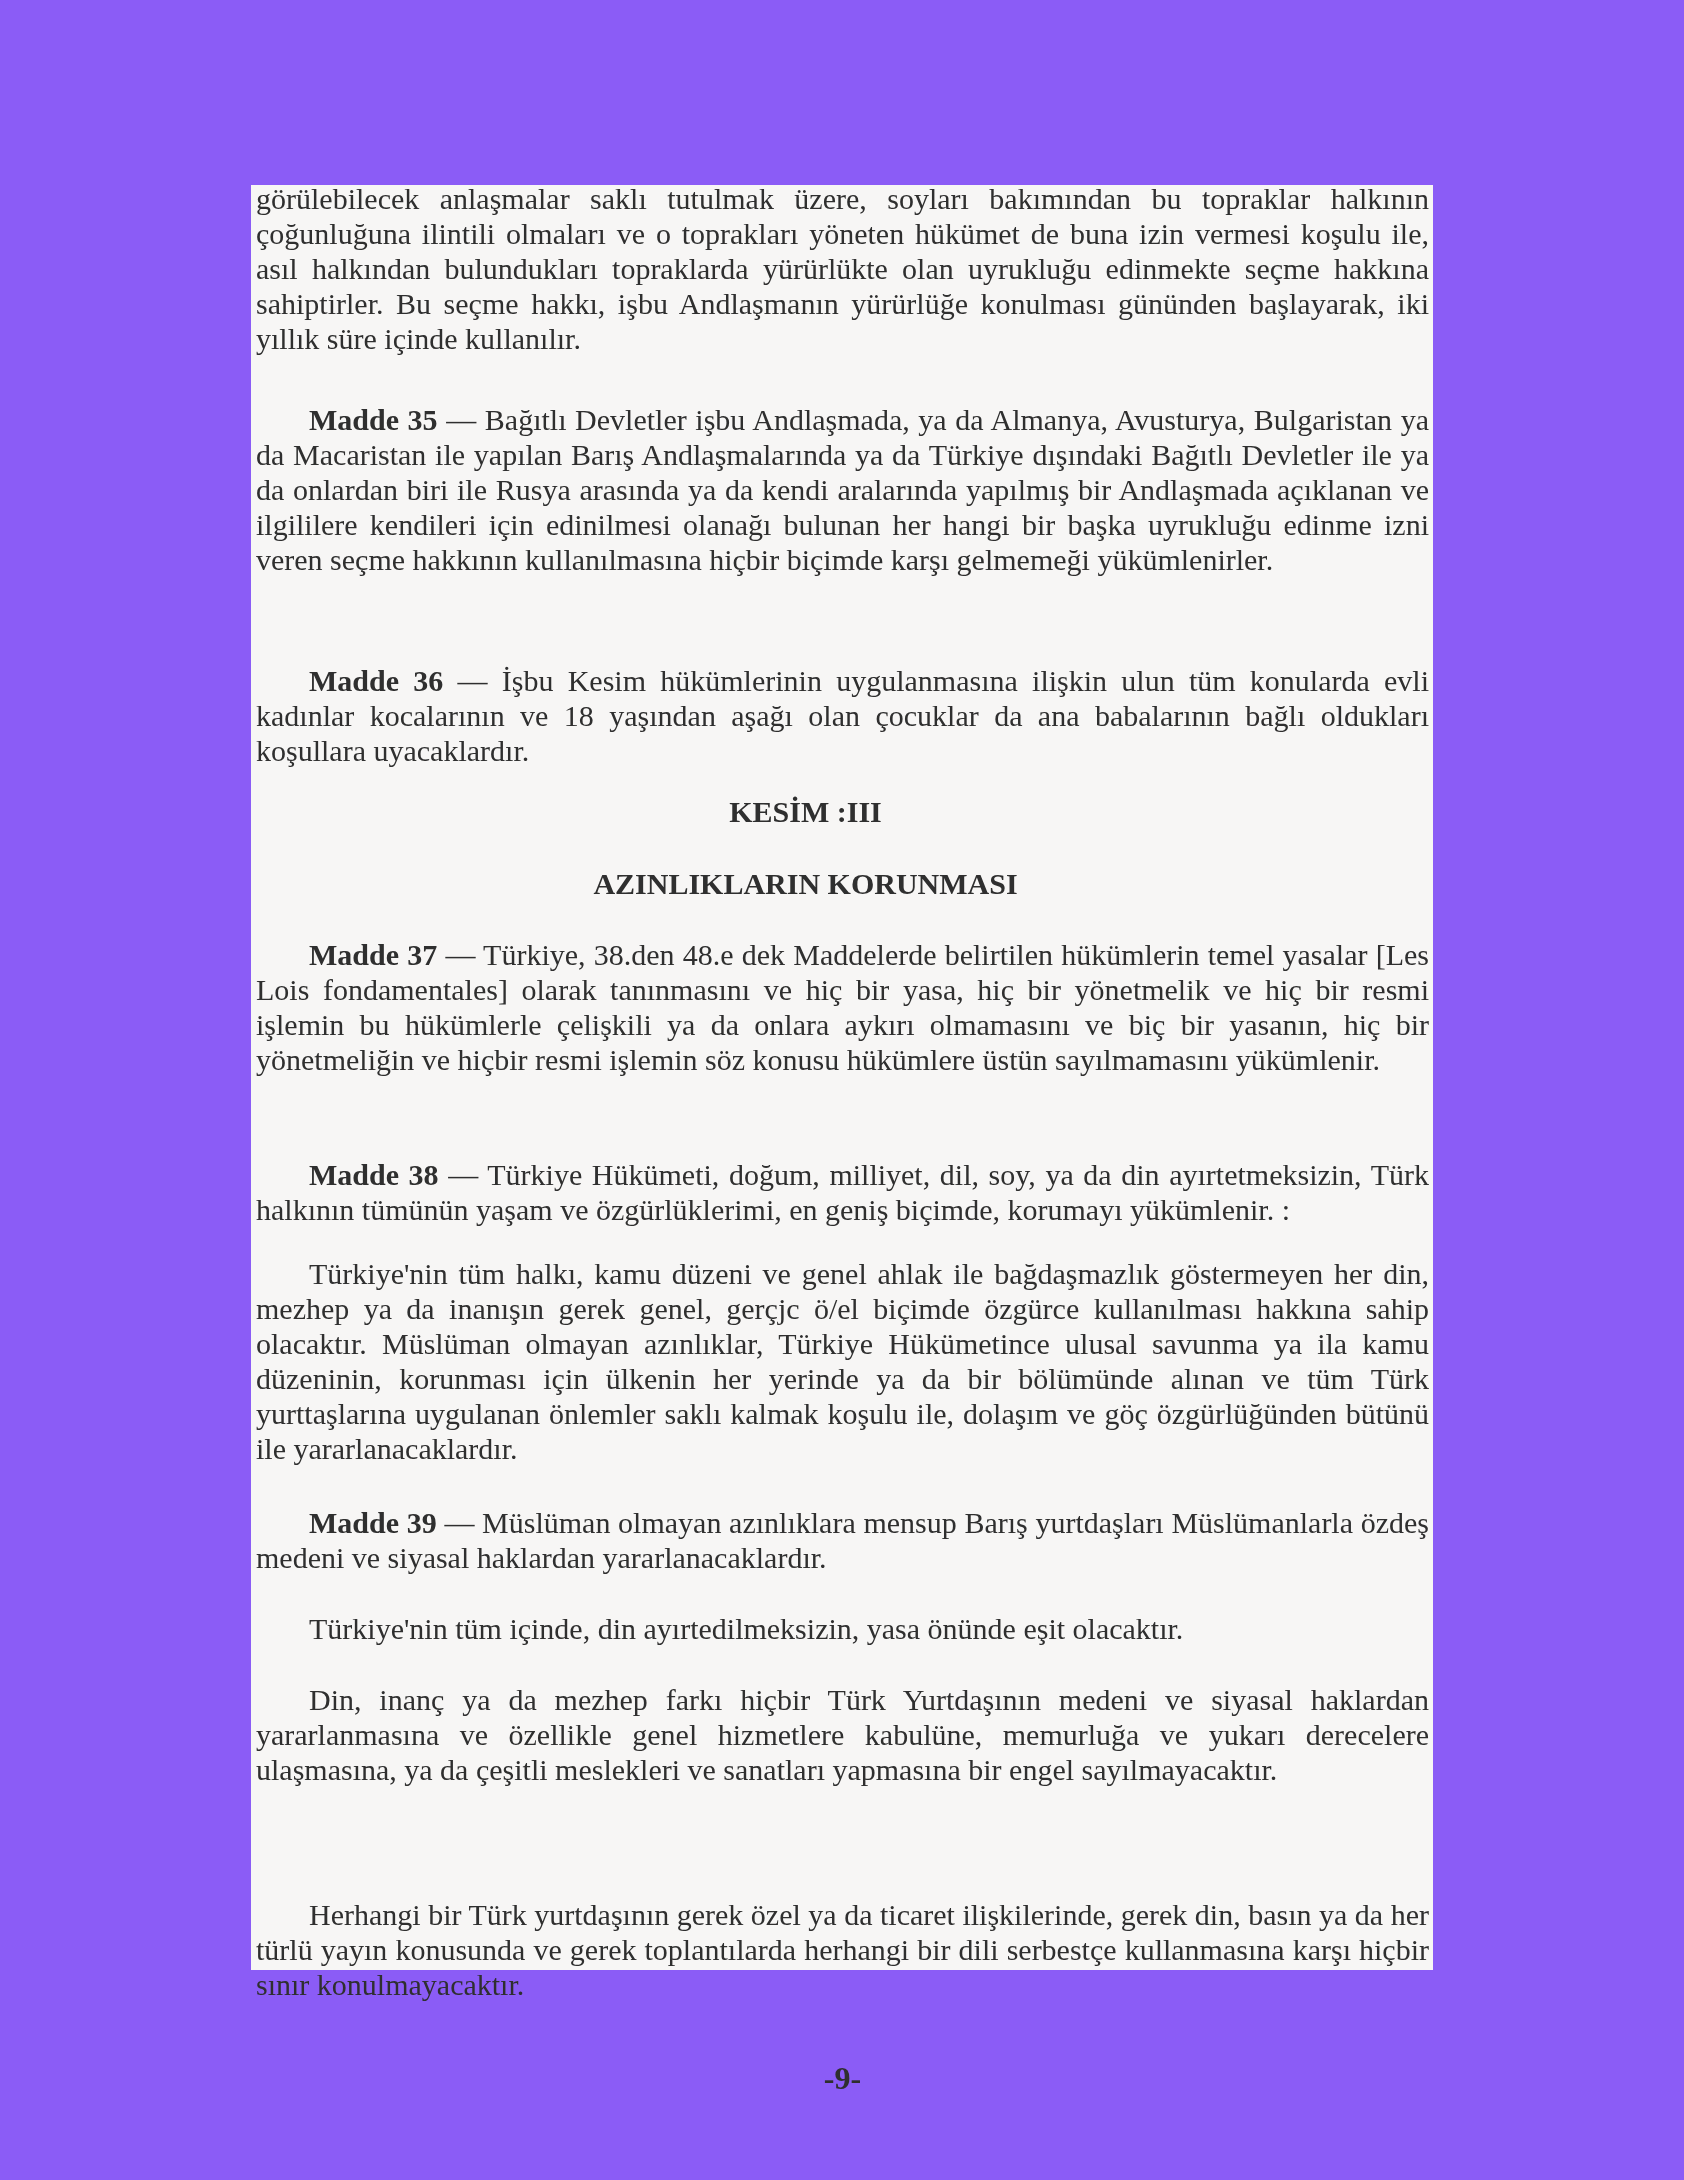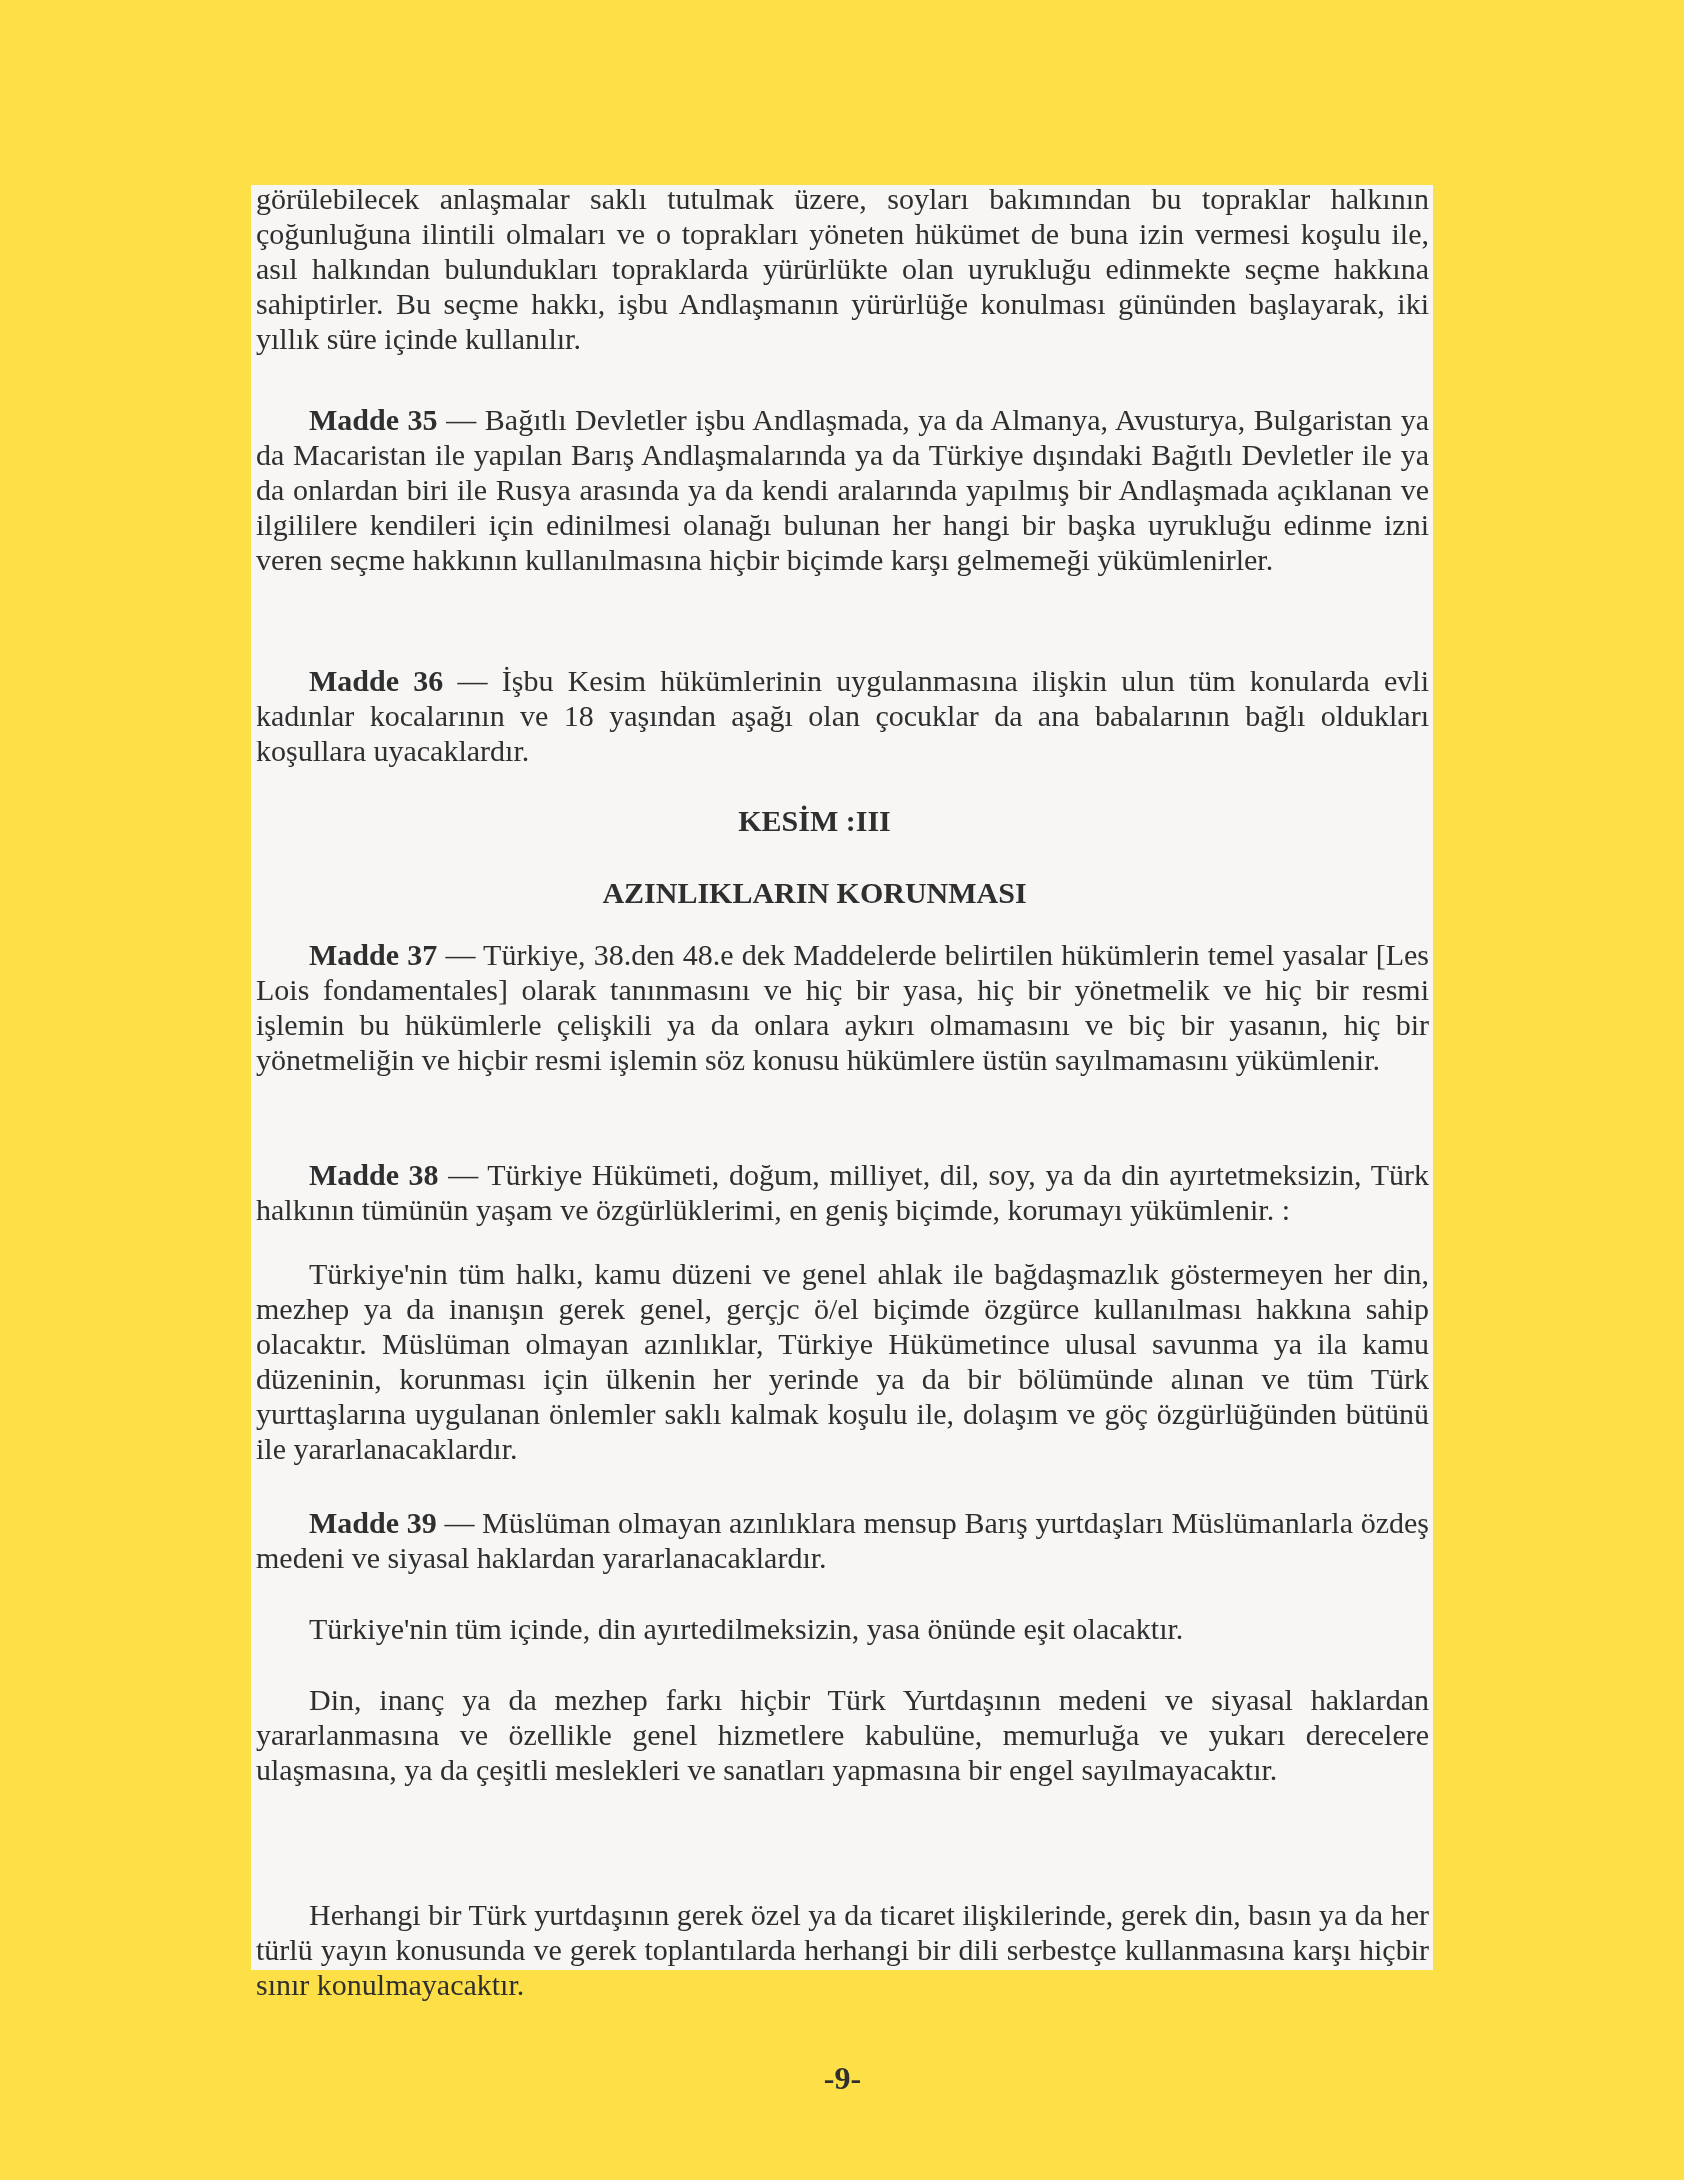--- a/index.html
+++ b/index.html
@@ -1,27 +1,27 @@
 <!DOCTYPE html>
 <html style="font-size:13.6px"><head>
   <meta charset="utf-8">
   <style>
     html, body { margin: 0; padding: 0; background: #ffffff; }
     body { width: 1685px; height: 2181px; position: relative; overflow: hidden; }
-    .page { position: absolute; left: 0; top: 0; width: 1685px; height: 2181px; background: #fde047; }
+    .page { position: absolute; left: 0; top: 0; width: 1685px; height: 2181px; background: #8b5cf6; }
     .scan-bg { position: absolute; left: 251px; top: 185px; width: 1182px; height: 1785px; background: #f7f6f5; }
     .content {
       position: absolute; left: 256px; width: 1173px;
       font-family: "Liberation Serif", "DejaVu Serif", serif;
       color: #2f2f2f; font-size: 30px; line-height: 35px;
     }
     .para { position: absolute; left: 0; width: 1173px; margin: 0; text-align: justify; text-align-last: left; }
     .indent { text-indent: 53px; }
     .madde-label { font-weight: bold; }
-    .heading { position: absolute; left: 0; width: 1099px; text-align: center; font-weight: bold; margin: 9px; }
+    .heading { position: absolute; left: 0; width: 1099px; text-align: center; font-weight: bold; margin: 0; }
     .page-number {
       position: absolute; left: 0; width: 1685px; top: 2060px; text-align: center;
       font-family: "Liberation Serif", "DejaVu Serif", serif; font-weight: bold;
       font-size: 32px; color: #2f2f2f; margin: 0;
     }
   </style>
 </head>
 <body>
 
 <div class="page">

